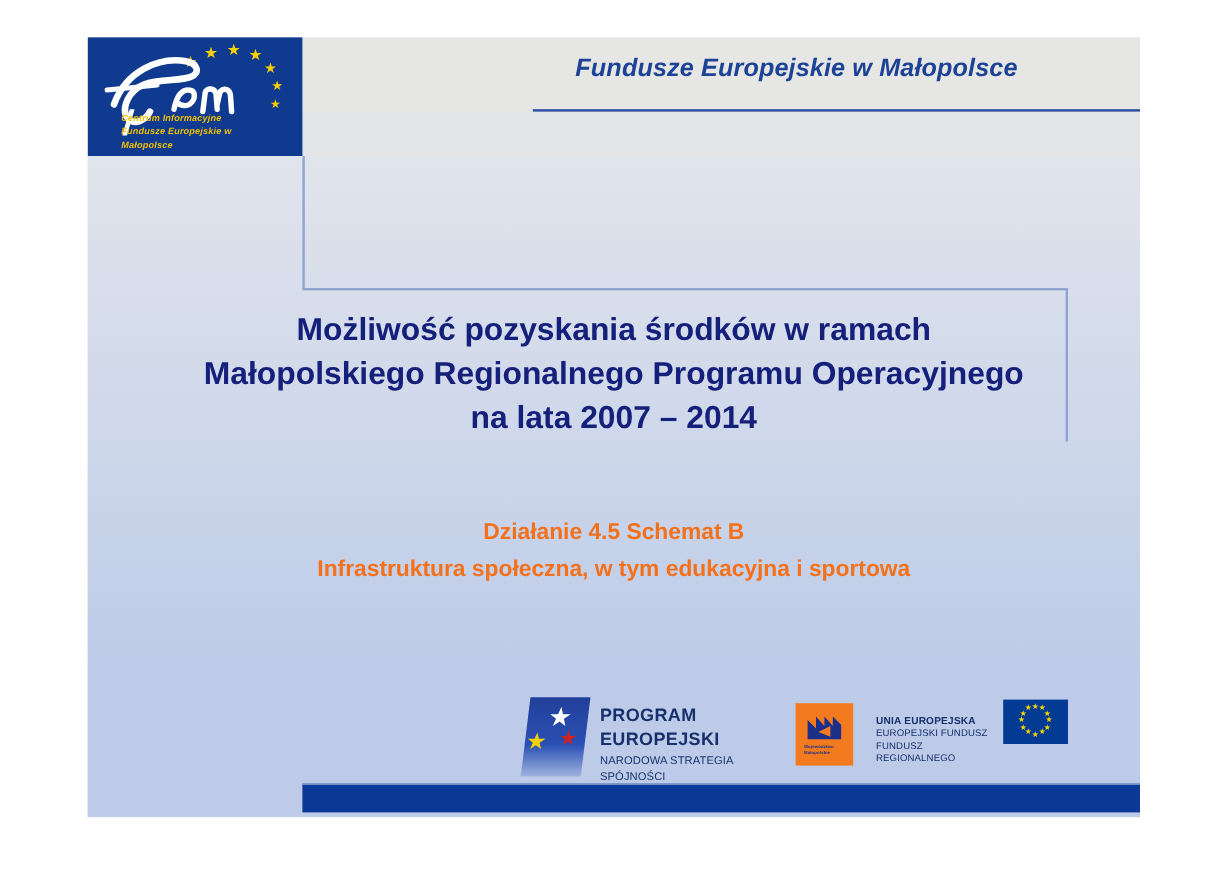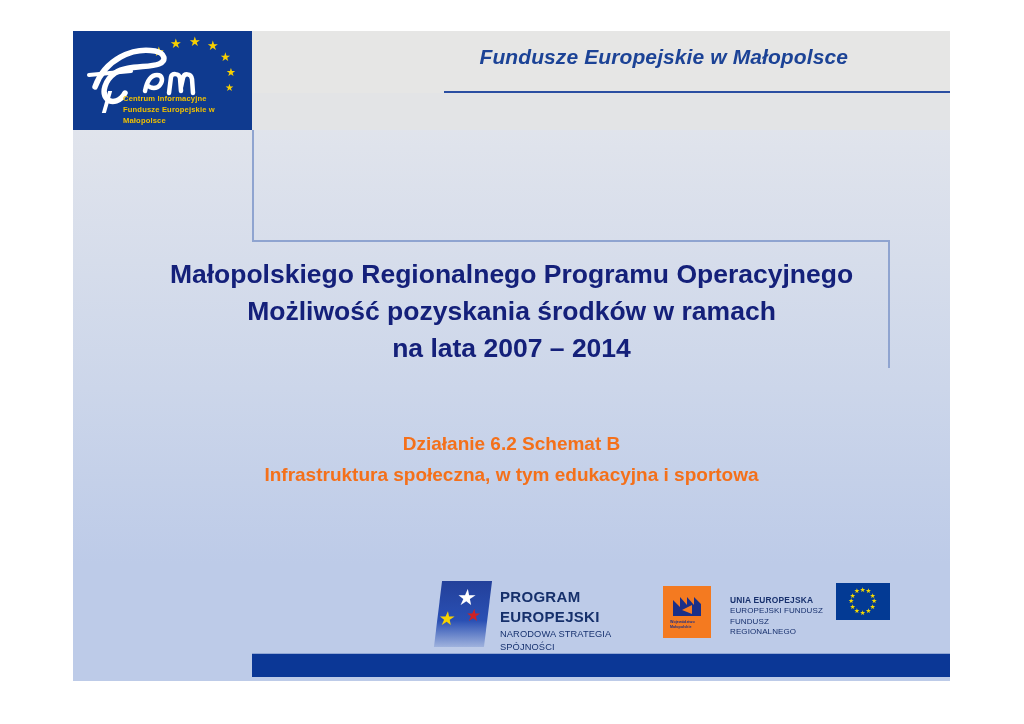--- a/index.html
+++ b/index.html
@@ -87,26 +87,27 @@
   }
   #fem-script {
     position: absolute;
     left: 14px;
     top: 12px;
     width: 150px;
     height: 62px;
   }
   #fem-sub {
     position: absolute;
-    left: 50px;
+    left: 28px;
     top: 62px;
     width: 135px;
     color: #f0c000;
     font-size: 7.6px;
     font-weight: bold;
+    font-style: italic;
     line-height: 11px;
     letter-spacing: 0.15px;
   }
   #fem-slash {
     position: absolute;
     left: 32px;
     top: 60px;
     width: 4px;
     height: 22px;
     background: #ffffff;
@@ -334,27 +335,27 @@
       <span>Centrum Informacyjne</span><br>
       <span>Fundusze Europejskie w Małopolsce</span>
     </div>
   </div>
 
   <div id="connector-v"></div>
   <div id="connector-h"></div>
   <div id="connector-v2"></div>
 
   <div id="title-block">
+    <span class="title-line">Możliwość pozyskania środków w ramach</span>
     <span class="title-line">Małopolskiego Regionalnego Programu Operacyjnego</span>
-    <span class="title-line">Możliwość pozyskania środków w ramach</span>
     <span class="title-line">na lata 2007 – 2014</span>
   </div>
 
   <div id="subtitle-block">
-    <span class="subtitle-line">Działanie 6.2 Schemat B</span>
+    <span class="subtitle-line">Działanie 4.5 Schemat B</span>
     <span class="subtitle-line">Infrastruktura społeczna, w tym edukacyjna i sportowa</span>
   </div>
 
   <div id="footer-logos">
 
     <div id="logo-nss">
       <div id="nss-emblem">
         <span class="nss-star" style="left:17px; top:6px;  color:#ffffff; font-size:22px;">★</span>
         <span class="nss-star" style="left:1px;  top:28px; color:#f6d200; font-size:19px;">★</span>
         <span class="nss-star" style="left:28px; top:26px; color:#cf2222; font-size:17px;">★</span>

